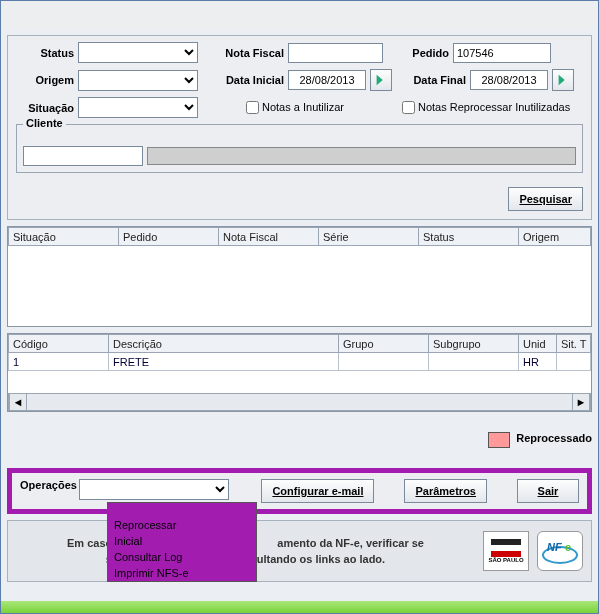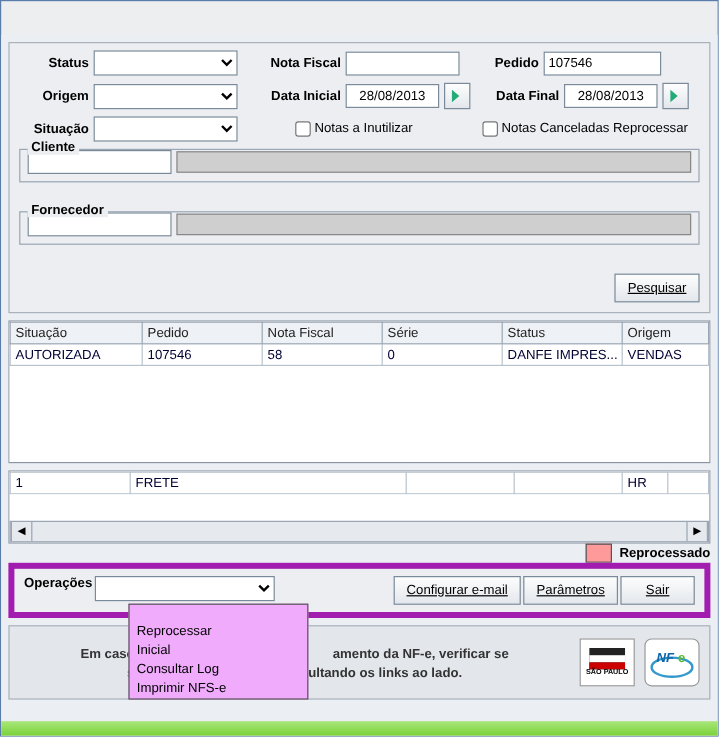--- a/index.html
+++ b/index.html
@@ -7,41 +7,41 @@
   .window { width: 599px; height: 614px; background: #eceef0; position: relative; border: 1px solid #5a7ca8; }
   .titlebar { height: 28px; background: linear-gradient(#f4f8fc,#dce6f2); display:flex; align-items:center; padding:0 6px; border-bottom:1px solid #9aafc9;}
   .titlebar span { font-size:12px; color:#222; }
   .closebtn { width:42px; height:20px; background:linear-gradient(#e57373,#c62828); border:1px solid #8a1f1f; border-radius:3px; margin-left:auto; display:flex;align-items:center;justify-content:center;color:#fff;font-weight:bold;}
   .body { position:absolute; top:28px; left:0; right:0; bottom:0; padding:6px 6px 0 6px; background:#ebeef2;}
   .panel { border:1px solid #a8b2bd; background:#eceef2; padding:6px 8px 8px 8px; margin-bottom:6px; }
   .row { display:flex; align-items:center; margin-bottom:6px; gap:4px;}
   .lbl { font-weight:bold; text-align:right; }
   input.tb, select.sel { background:#fff; border:1px solid #7a8a9a; height:20px; padding:1px 3px; }
   select.sel { height:21px; }
-  .fieldset { border:1px solid #9aa6b3; padding:0 6px 6px 6px; margin-bottom:24px; position:relative;}
+  .fieldset { border:1px solid #9aa6b3; padding:21px 6px 6px 6px; margin-bottom:14px; position:relative;}
   .fieldset .legend { position:absolute; top:-8px; left:6px; background:#eceef2; padding:0 3px; font-weight:bold;}
   .progress { flex:1; height:18px; background:#cfcfcf; border:1px solid #888;}
-  .btn { background:linear-gradient(#fdfdfd,#e3e7ec); border:1px solid #7a8a9a; height:24px; padding:0 10px; font-weight:normal; cursor:pointer;}
+  .btn { background:linear-gradient(#fdfdfd,#e3e7ec); border:1px solid #7a8a9a; height:24px; padding:0 10px; font-weight:bold; cursor:pointer;margin-left:28px;}
   .arrowbtn { width:22px; height:22px; background:linear-gradient(#fdfdfd,#e3e7ec); border:1px solid #7a8a9a; display:flex;align-items:center;justify-content:center;}
   .arrowbtn svg{width:14px;height:14px;}
   .chk { margin:0 3px 0 0; vertical-align:middle;}
   table.grid { width:100%; border-collapse:collapse; background:#fff; table-layout:fixed;}
   table.grid th { background:#eef1f5; border:1px solid #9aa6b3; text-align:left; padding:2px 4px; font-weight:normal; color:#222; height:18px; overflow:hidden; white-space:nowrap;}
   table.grid td { border:1px solid #b8c2cd; padding:2px 4px; height:18px; color:#003; overflow:hidden; white-space:nowrap;}
   .gridwrap { border:1px solid #8a96a3; background:#fff; }
   .gridpad { height:80px; background:#fff;}
   .scrollrow { height:18px; background:#e6e9ee; border:1px solid #9aa6b3; display:flex;}
   .scrollrow .arrow { width:18px; display:flex;align-items:center;justify-content:center; border-left:1px solid #9aa6b3; border-right:1px solid #9aa6b3;}
-  .legendbox { display:flex; justify-content:flex-end; align-items:center; padding:0 0;}
+  .legendbox { display:flex; justify-content:flex-end; padding:20px 0;}
   .swatch { width:22px; height:16px; background:#ff9a9a; border:1px solid #555; margin-right:6px;}
   .opsrow { border:5px solid #a21caf; padding:6px 8px; display:flex; align-items:flex-start; gap:2px; background:#eceef2; position:relative;}
   .biginfo { border:1px solid #a8b2bd; background:#e3e7ec; margin-top:6px; padding:10px 8px; display:flex; align-items:center; gap:8px;}
   .biginfo .msg { flex:1; font-size:13px; font-weight:bold; color:#333; text-align:center; line-height:1.2;}
   .logo { width:46px; height:40px; border:1px solid #999; background:#fff; display:flex;align-items:center;justify-content:center; flex-direction:column;}
-  .dropdown { position:absolute; top:29px; left:95px; width:150px; background:#f0abfc; border:1px solid #555; z-index:10;}
+  .dropdown { position:absolute; top:29px; left:95px; width:150px; background:#a21caf; border:1px solid #555; z-index:10;}
   .dropdown div { padding:2px 6px; }
   .dropdown div.spacer { height:14px;}
   .footerbar { position:absolute; bottom:0; left:0; right:0; height:12px; background:linear-gradient(#a8e67a,#7bd23a);}
 </style>
 </head>
 <body>
 
 <div class="window">
 
   <div class="body">
@@ -72,31 +72,24 @@
               <path fill="#2a7" d="M3 2l7 6-7 6z"></path>
             </svg>
         </div>
       </div>
       <div class="row">
         <div class="lbl" style="width:58px">Situação</div>
         <select class="sel" style="width:120px"></select>
         <div style="width:40px"></div>
         <label><input type="checkbox" class="chk" style=""><span>Notas a Inutilizar</span></label>
         <div style="width:50px"></div>
-        <label><input type="checkbox" class="chk" style=""><span>Notas Canceladas Reprocessar</span></label>
+        <label><input type="checkbox" class="chk" style=""><span>Notas Reprocessar Inutilizadas</span></label>
       </div>
       <div class="fieldset">
         <div class="legend">Cliente</div>
-        <div class="row" style="margin:0">
-          <input class="tb" style="width: 120px;">
-          <div class="progress"></div>
-        </div>
-      </div>
-      <div class="fieldset">
-        <div class="legend">Fornecedor</div>
         <div class="row" style="margin:0">
           <input class="tb" style="width: 120px;">
           <div class="progress"></div>
         </div>
       </div>
       <div class="row" style="justify-content:flex-end;margin:0">
         <button class="btn" style="text-decoration:underline">Pesquisar</button>
       </div>
     </div>
 
@@ -112,46 +105,46 @@
           </colgroup>
         <tbody>
             <tr>
           <th>Situação</th>
           <th>Pedido</th>
           <th>Nota Fiscal</th>
           <th>Série</th>
           <th>Status</th>
           <th>Origem</th>
         </tr>
-        <tr>
-          <td>AUTORIZADA</td>
-          <td>107546</td>
-          <td>58</td>
-          <td>0</td>
-          <td>DANFE IMPRES...</td>
-          <td>VENDAS</td>
-        </tr>
       </tbody>
         </table>
       <div class="gridpad"></div>
     </div>
 
     <div style="height:6px"></div>
 
     <div class="gridwrap">
       <table class="grid">
         <colgroup>
             <col style="width:100px">
             <col style="width:230px">
             <col style="width:90px">
             <col style="width:90px">
             <col style="width:38px">
             <col>
           </colgroup>
         <tbody>
+            <tr>
+          <th>Código</th>
+          <th>Descrição</th>
+          <th>Grupo</th>
+          <th>Subgrupo</th>
+          <th>Unid</th>
+          <th>Sit. T</th>
+        </tr>
         <tr>
           <td>1</td>
           <td>FRETE</td>
           <td></td>
           <td></td>
           <td>HR</td>
           <td></td>
         </tr>
       </tbody>
         </table>

